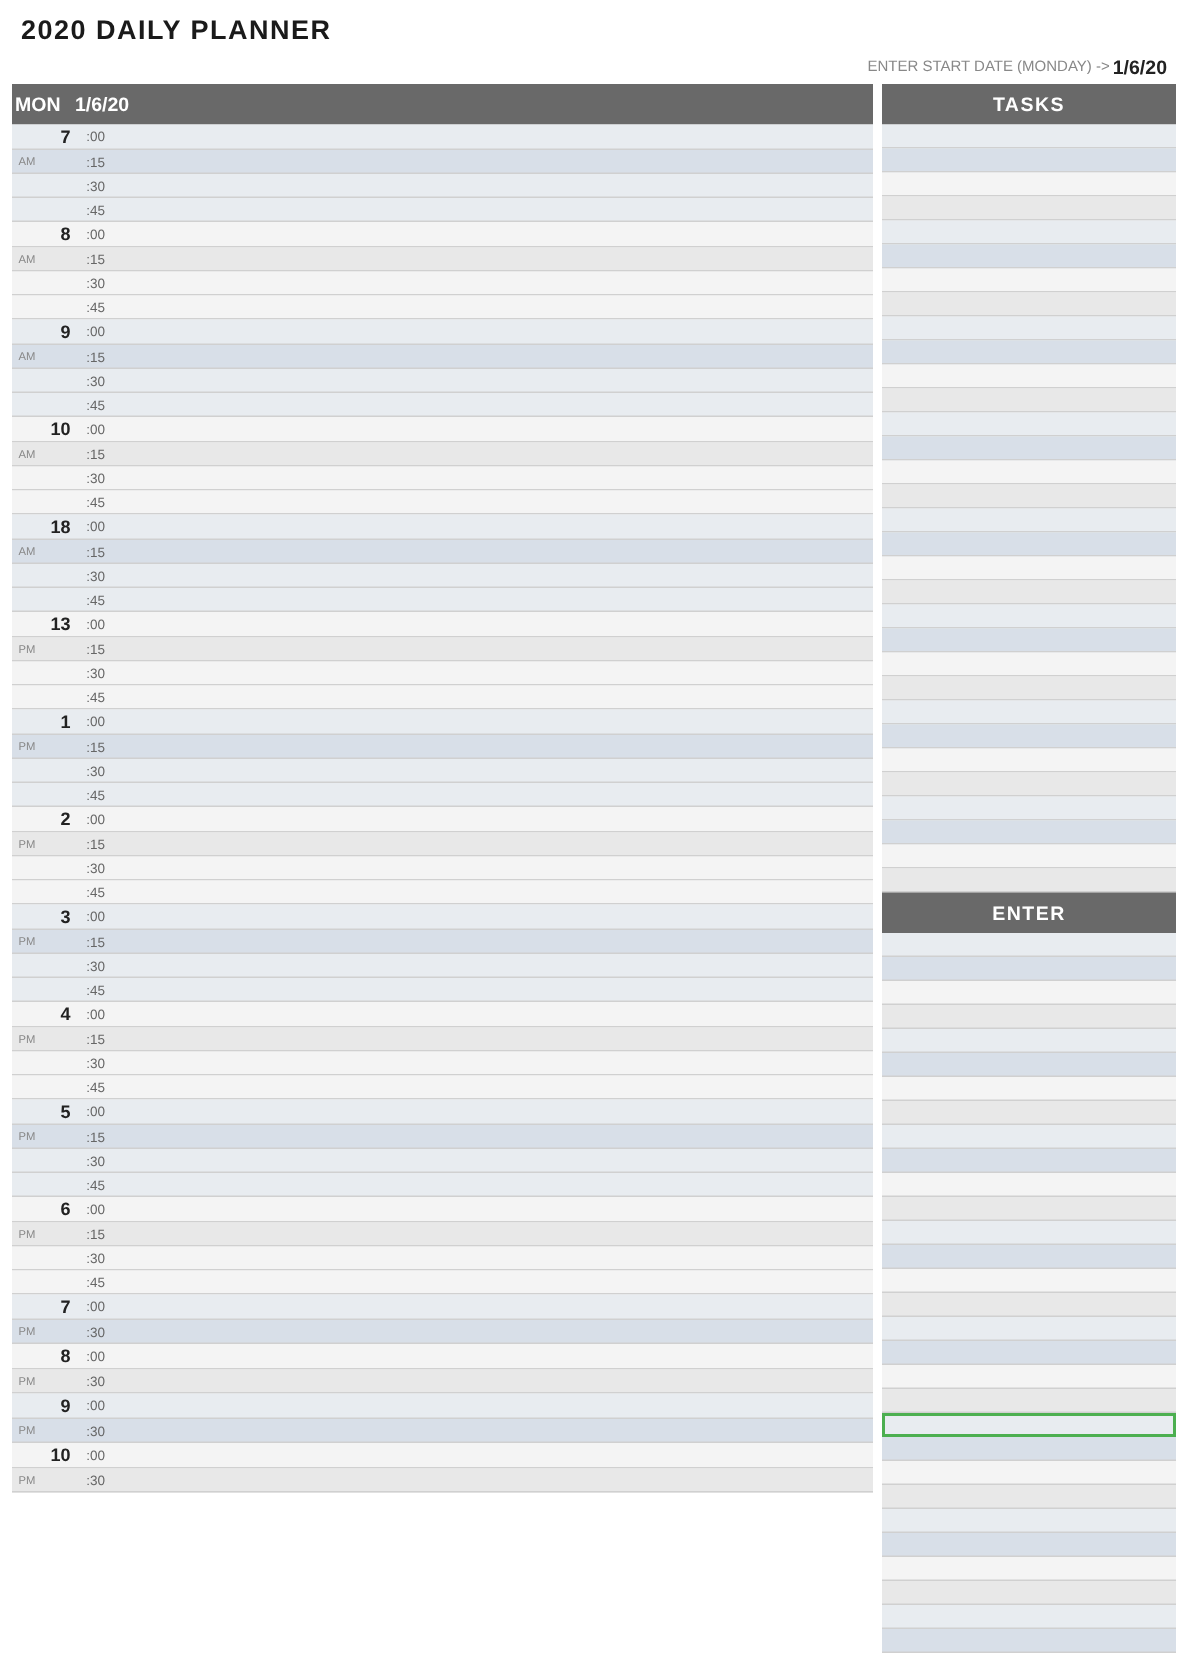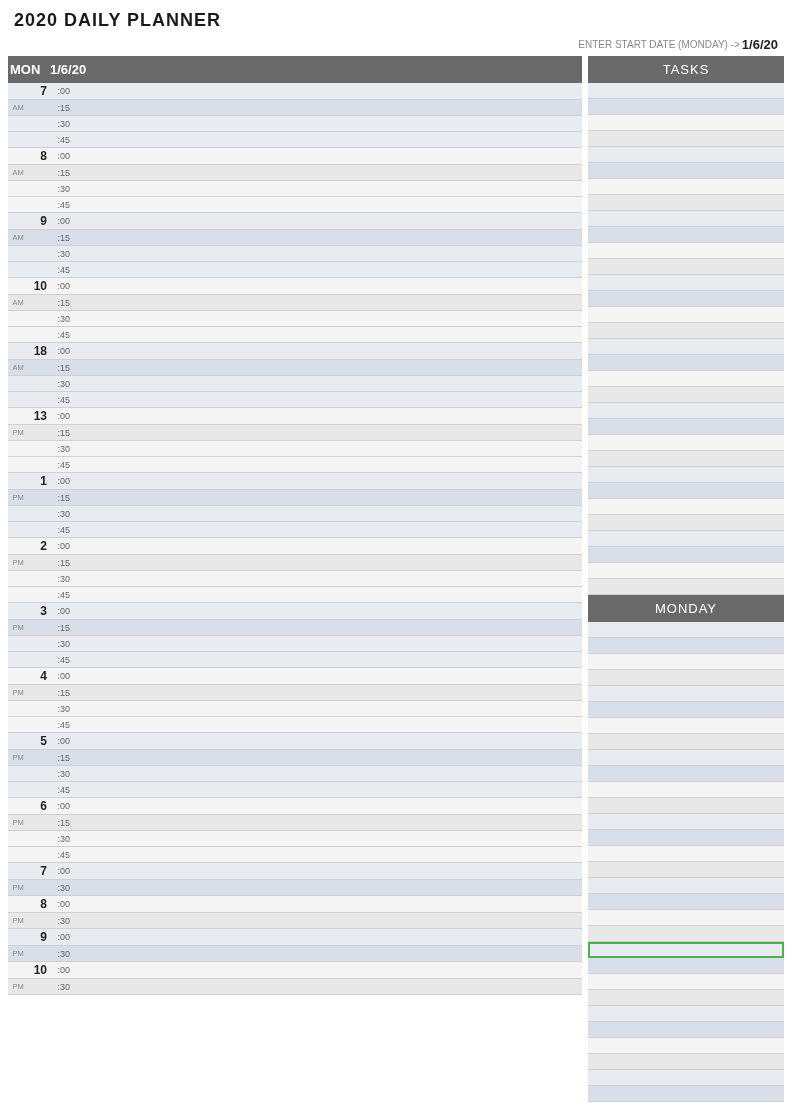--- a/index.html
+++ b/index.html
@@ -65,21 +65,21 @@
       padding: 6px 2px;
     }
     .schedule-header .col-date {
       flex: 1;
       padding: 6px 4px;
     }
 
     .tasks-header, .notes-header {
       background: #696969;
       color: #fff;
-      font-weight: normal;
+      font-weight: bold;
       font-size: 13px;
       text-align: center;
       padding: 6px 4px;
       letter-spacing: 1px;
     }
 
     
     .time-rows {
       width: 100%;
     }
@@ -591,21 +591,21 @@
         <div class="task-row alt-even"></div>
         <div class="task-row odd"></div>
         <div class="task-row alt-odd"></div>
         <div class="task-row even"></div>
         <div class="task-row alt-even"></div>
         <div class="task-row odd"></div>
         <div class="task-row alt-odd"></div>
       </div>
 
     <div class="notes-section">
-      <div class="notes-header">MONDAY</div>
+      <div class="notes-header">ENTER</div>
       <div class="notes-rows" id="notes-rows-container">
       <div class="note-row even"></div>
           <div class="note-row alt-even"></div>
           <div class="note-row odd"></div>
           <div class="note-row alt-odd"></div>
           <div class="note-row even"></div>
           <div class="note-row alt-even"></div>
           <div class="note-row odd"></div>
           <div class="note-row alt-odd"></div>
           <div class="note-row even"></div>

